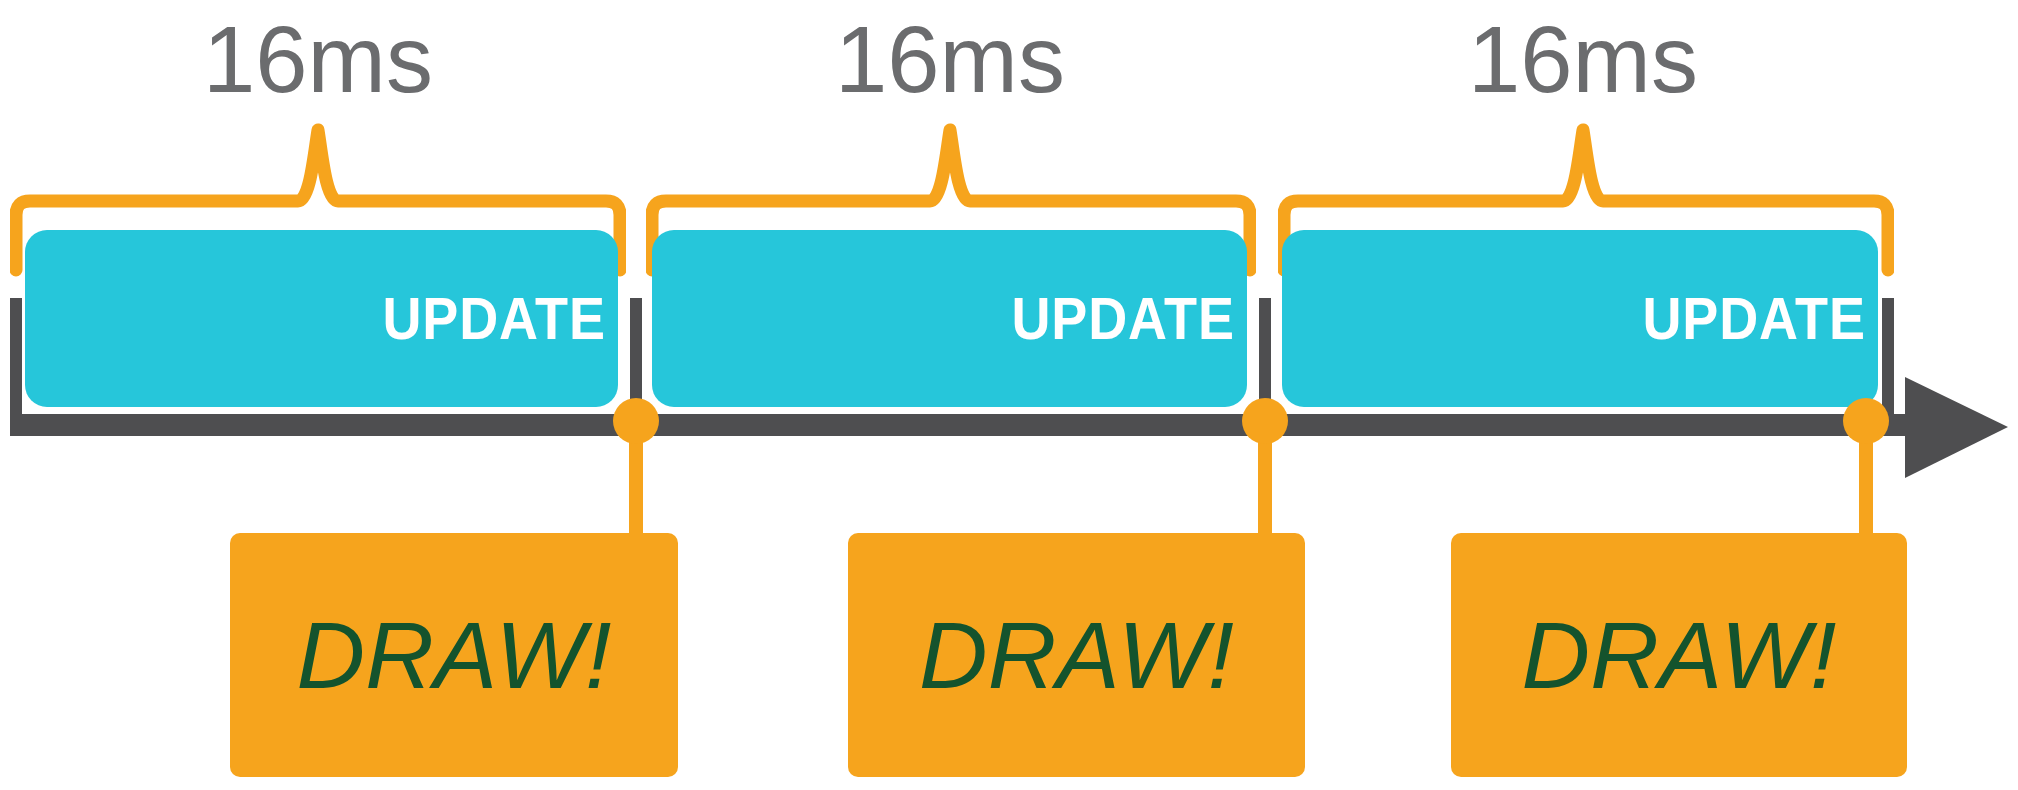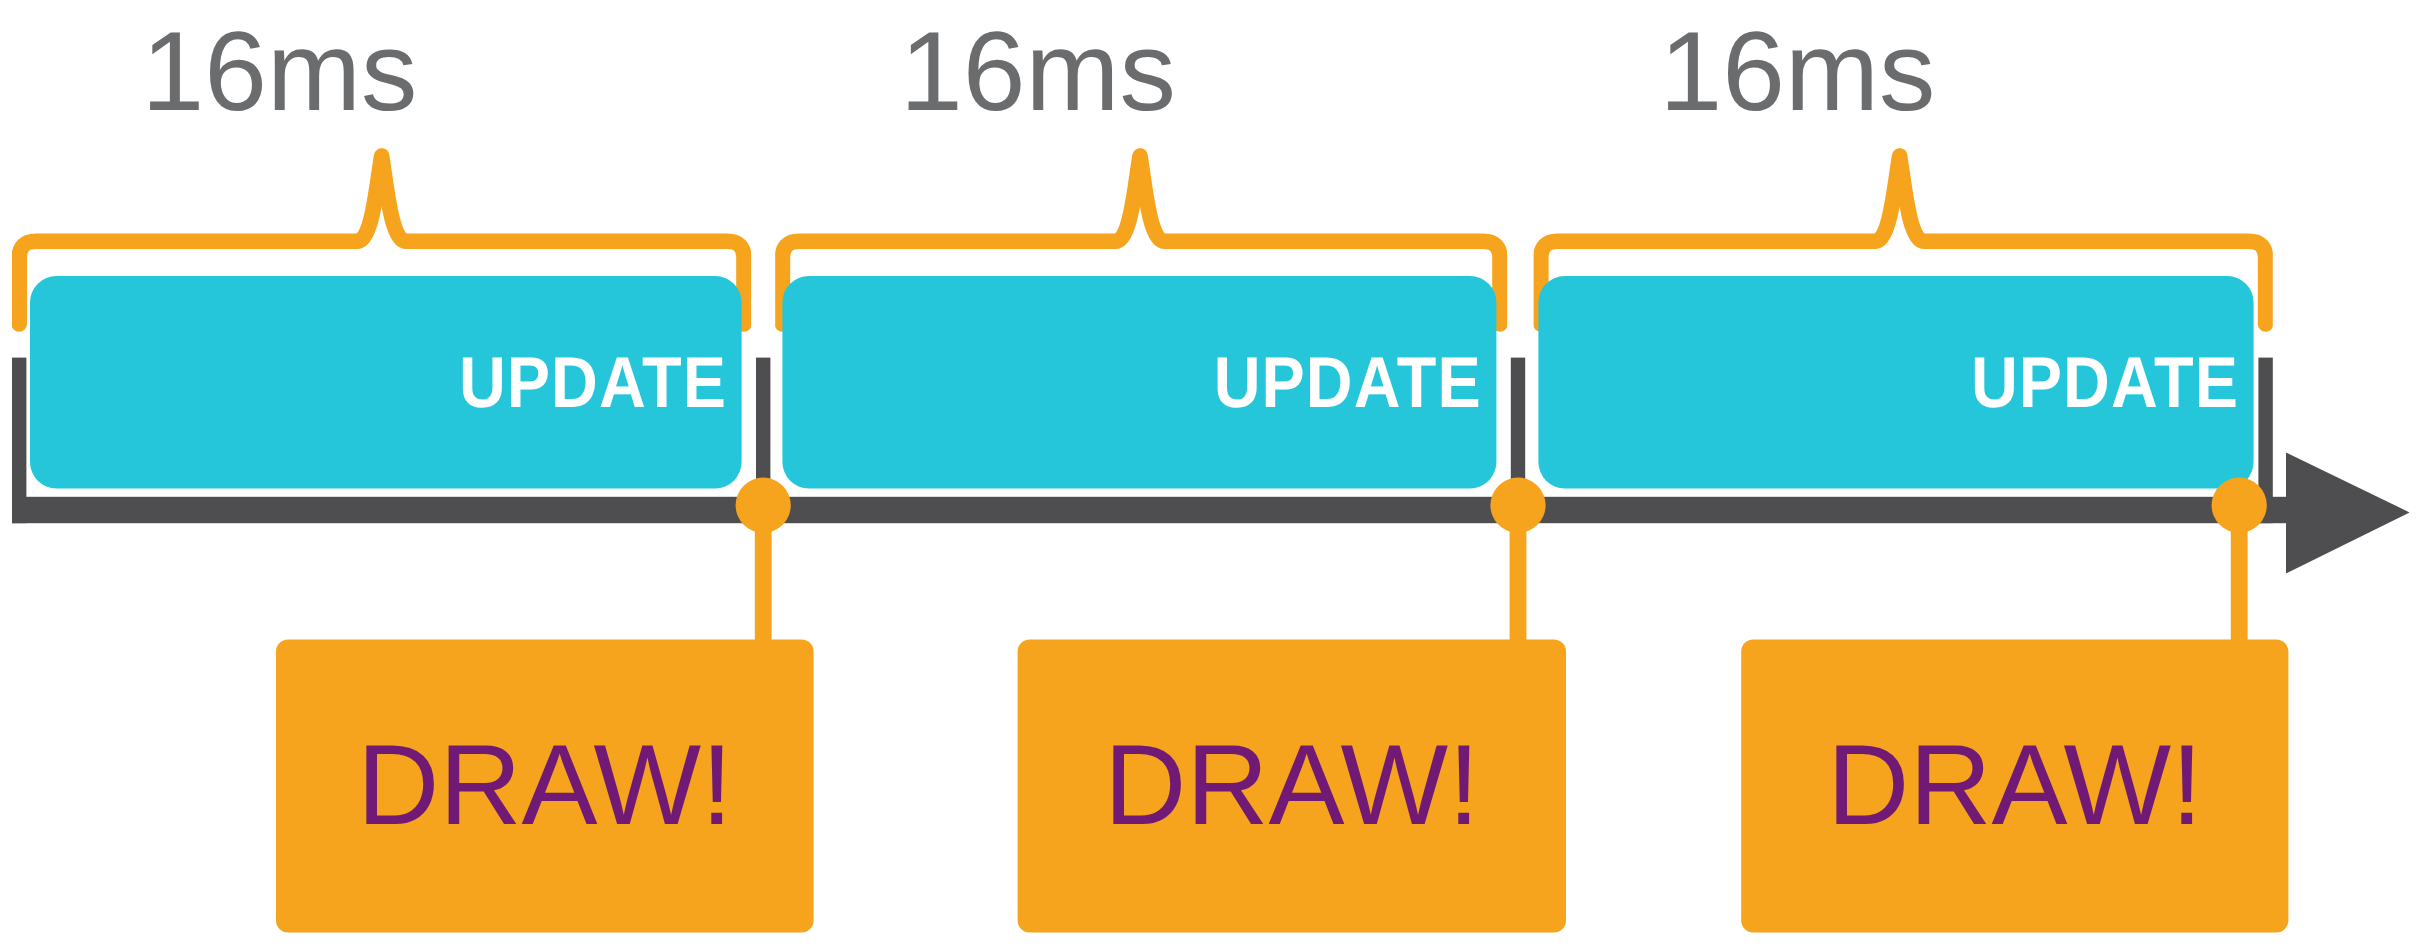--- a/index.html
+++ b/index.html
@@ -12,42 +12,42 @@
   .tick { position:absolute; top:298px; width:12px; height:138px; background:#4E4E50; }
   .t0{left:10px} .t1{left:630px} .t2{left:1259px} .t3{left:1882px}
   .arrow { position:absolute; left:1905px; top:377px; width:103px; height:101px; }
   
   .brace { position:absolute; top:120px; height:159px; }
   .b1{left:10px;  width:616px}
   .b2{left:646px; width:610px}
   .b3{left:1278px;width:616px}
   .brace path { fill:none; stroke:#F6A41D; stroke-width:13; stroke-linecap:round; stroke-linejoin:round; }
   
-  .ms { position:absolute; top:6px; width:400px; 
+  .ms { position:absolute; top:6px; width:400px; text-align:center;
         font-size:94px; color:#6B6C6E; white-space:nowrap; }
   .m1{left:118px} .m2{left:750px} .m3{left:1383px}
   
   .ubox { position:absolute; top:230px; height:177px; background:#26C6DA; border-radius:22px;
           display:flex; align-items:center; justify-content:flex-end; }
   .u1{left:25px;  width:593px}
   .u2{left:652px; width:595px}
   .u3{left:1282px;width:596px}
   .ulabel { color:#ffffff; font-weight:bold; font-size:60px; letter-spacing:1px; transform:scaleX(0.9); }
   
   .dot  { position:absolute; top:398px; width:46px; height:46px; border-radius:50%; background:#F6A41D; }
   .p1{left:613px} .p2{left:1242px} .p3{left:1843px}
   .stem { position:absolute; top:420px; width:14px; height:120px; background:#F6A41D; }
   .s1{left:629px} .s2{left:1258px} .s3{left:1859px}
   
   .dbox { position:absolute; top:533px; height:244px; background:#F6A41D; border-radius:10px;
           display:flex; align-items:center; justify-content:center; }
   .w1{left:230px; width:448px}
   .w2{left:848px; width:457px}
   .w3{left:1451px;width:456px}
-  .dlabel { color:#701a75; font-size:95px; white-space:nowrap; }
+  .dlabel { color:#14532d; font-size:95px; white-space:nowrap;font-style:italic; }
 </style>
 </head>
 <body>
 
 <div class="canvas">
 
   <div class="bar"></div>
   <div class="tick t0"></div>
   <div class="tick t1"></div>
   <div class="tick t2"></div>

